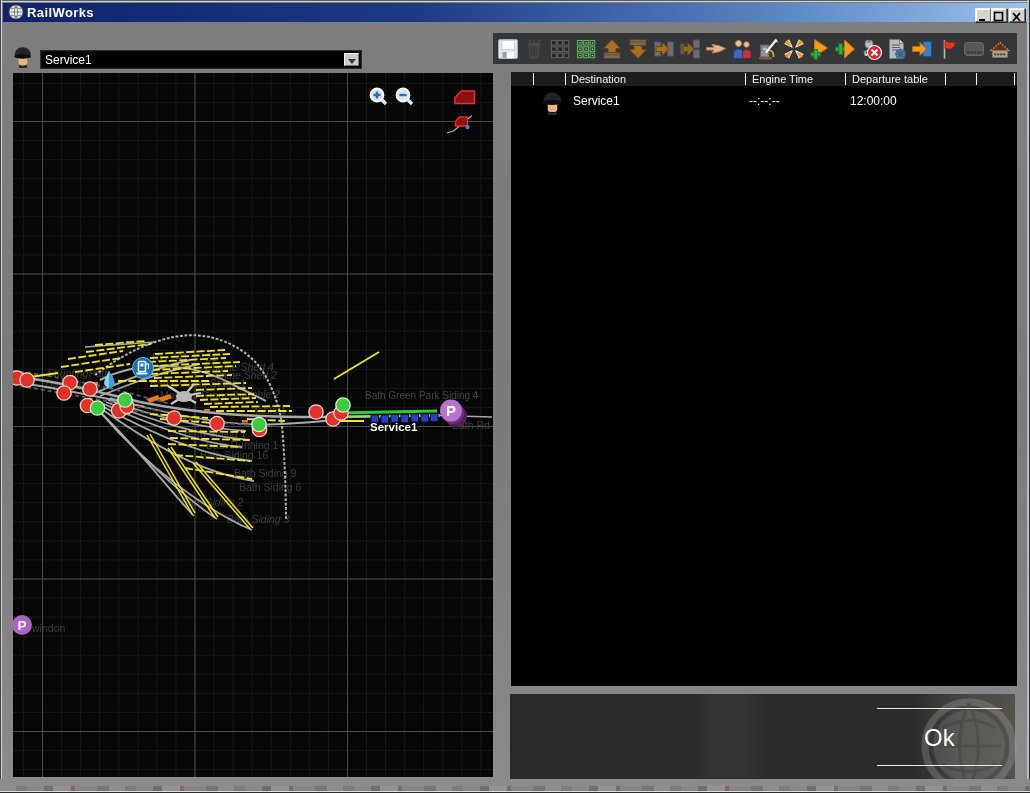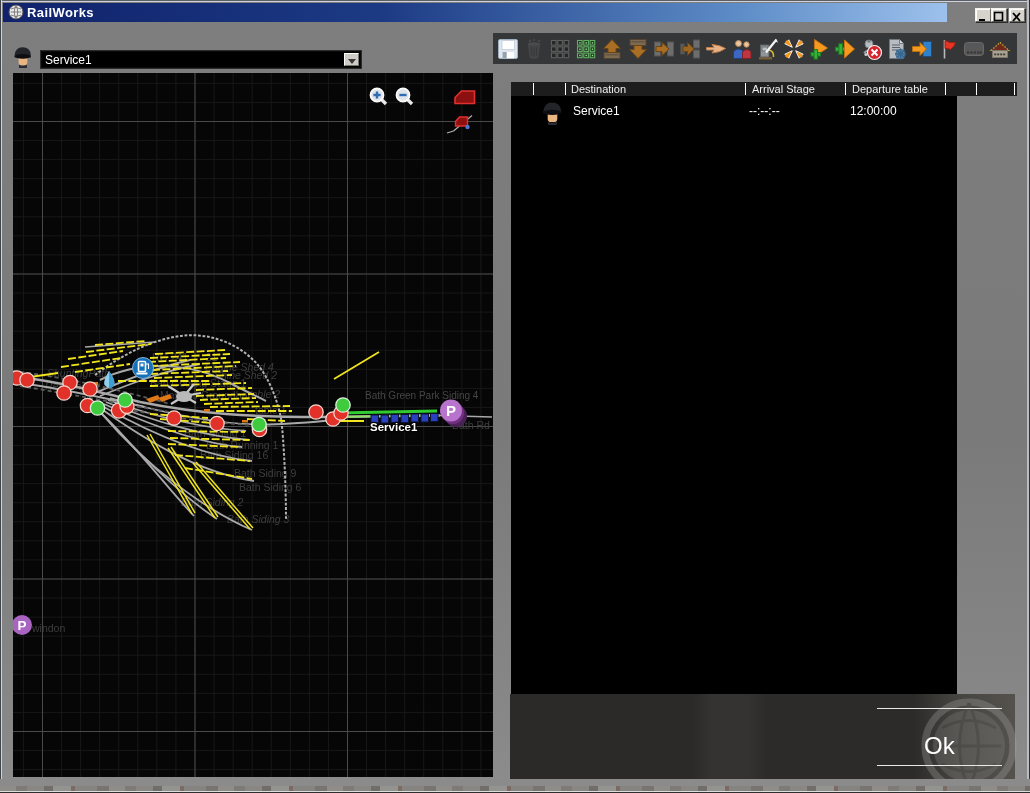--- a/index.html
+++ b/index.html
@@ -11,21 +11,21 @@
   #frame-top { position:absolute; left:0; top:0; width:1030px; height:2px; background:#cfd2d8; border-top:1px solid #5a5e66;}
   #frame-left { position:absolute; left:0; top:0; width:2px; height:793px; background:#cfd2d8; border-left:1px solid #41454d;}
   #frame-right { position:absolute; right:0; top:0; width:3px; height:793px; background:#b9bcc2; border-right:1px solid #2e3238;}
   #frame-bottom { position:absolute; left:0; bottom:0; width:1030px; height:14px; background:#8b8b8b; }
   #fb-tex { position:absolute; left:0; bottom:2px; width:1030px; height:5px;
       background:repeating-linear-gradient(90deg,#8f8d88 0 16px,#7e7b77 16px 27px,#898783 27px 44px,#716d68 44px 53px,#939490 53px 71px,#7d6a62 71px 75px,#868480 75px 97px,#787470 97px 109px);
       filter:blur(0.7px);}
   #fb-hl { position:absolute; left:0; bottom:1px; width:1030px; height:1px; background:#dcdcdc; }
   #fb-dk { position:absolute; left:0; bottom:0; width:1030px; height:1px; background:#2e2e2e; }
   
-  #titlebar { position:absolute; left:3px; top:3px; width:944px; height:19px;
+  #titlebar { position:absolute; left:3px; top:3px; width:1024px; height:19px;
       background:linear-gradient(90deg,#10226b 0%,#1c3a84 40%,#5d8cc7 78%,#9dc1ec 100%); }
   #titletext { position:absolute; left:24px; top:2px; color:#fff; font-size:13px; font-weight:bold; letter-spacing:0.2px;}
   .winbtn { position:absolute; top:5px; width:16px; height:14px; background:#d6d3cc;
       border:1px solid; border-color:#f4f2ee #6c6a64 #6c6a64 #f4f2ee; box-shadow:inset 1px 1px 0 #fffdf8, 1px 1px 0 #2a2a2a; }
   
   
   #driverhead { position:absolute; left:12px; top:45px; }
   #combo { position:absolute; left:41px; top:51px; width:320px; height:17px; background:#000;
            border:1px solid #0a0a0a; box-shadow:0 0 0 1px #2c2c2c; }
   #combo span { position:absolute; left:3px; top:1px; color:#fff; font-size:12px; }
@@ -38,30 +38,30 @@
        repeating-linear-gradient(to right, #4a4a4a 0, #4a4a4a 1px, transparent 1px, transparent 152.5px),
        repeating-linear-gradient(to bottom, #4a4a4a 0, #4a4a4a 1px, transparent 1px, transparent 152.5px),
        repeating-linear-gradient(to right, #171717 0, #171717 1px, transparent 1px, transparent 19.0625px),
        repeating-linear-gradient(to bottom, #171717 0, #171717 1px, transparent 1px, transparent 19.0625px);
      background-size: 152.5px 704px, 480px 152.5px, 19.0625px 704px, 480px 19.0625px;
      background-position: 29px 0, 0 48px, 9.94px 0, 0 9.88px; }
   
   #toolbar { position:absolute; left:493px; top:33px; width:524px; height:31px; background:#343637; }
   .ticon { position:absolute; top:4px; width:24px; height:24px; }
   
-  #table { position:absolute; left:511px; top:72px; width:446px; height:614px; background:#000;margin-top:10px; }
+  #table { position:absolute; left:511px; top:72px; width:506px; height:614px; background:#000; }
   #thead { position:absolute; left:0; top:0; width:506px; height:14px; background:#1d1d1d; color:#efefef; font-size:11px; }
   .hsep { position:absolute; top:1px; width:1px; height:12px; background:#fff; }
   .hlab { position:absolute; top:1px; }
   #row1 { position:absolute; left:0; top:14px; width:506px; height:32px; color:#fff; font-size:12px; }
   
   #bpanel { position:absolute; left:510px; top:694px; width:505px; height:85px;
      background:linear-gradient(90deg,#2b2a28 0%,#2b2a28 36%,#343331 40%,#343331 47%,#2c2b29 51%,#2c2b29 80%,#45433f 88%,#55524d 100%); }
   #okline1, #okline2 { position:absolute; width:125px; height:1px; background:#e8e8e8; }
-  #oktext { position:absolute; color:#fff; font-size:24px;margin-top:8px; }
+  #oktext { position:absolute; color:#fff; font-size:24px; }
 </style>
 </head>
 <body>
 <div id="win"></div>
 <div id="titlebar">
   <svg width="16" height="16" style="position:absolute;left:5px;top:1px" viewBox="0 0 16 16">
     <circle cx="8" cy="8" r="7" fill="#e9e9e9" stroke="#555" stroke-width="1"></circle>
     <path d="M3 5 Q8 2 13 5 M2.5 8 H13.5 M3 11 Q8 14 13 11 M8 1.5 Q4.5 8 8 14.5 M8 1.5 Q11.5 8 8 14.5" stroke="#666" stroke-width="0.8" fill="none"></path>
   </svg>
   <div id="titletext" style="letter-spacing:0.4px">RailWorks</div>
@@ -419,21 +419,21 @@
         <rect x="15.2" y="16.5" width="2" height="1.8"></rect>
       </g>
     </svg>
 </div>
 <div id="table">
   <div id="thead">
     <div class="hsep" style="left:22px"></div>
     <div class="hsep" style="left:54px"></div>
     <div class="hlab" style="left:60px">Destination</div>
     <div class="hsep" style="left:234px"></div>
-    <div class="hlab" style="left:241px">Arrival Stage</div>
+    <div class="hlab" style="left:241px">Engine Time</div>
     <div class="hsep" style="left:334px"></div>
     <div class="hlab" style="left:341px">Departure table</div>
     <div class="hsep" style="left:434px"></div>
     <div class="hsep" style="left:465px"></div>
     <div class="hsep" style="left:503px"></div>
   </div>
   <div id="row1">
     <div id="rowdriver" style="position:absolute;left:29px;top:4px;"><svg width="24" height="25" viewBox="0 0 24 26">
           <rect x="7.5" y="11" width="10" height="12" rx="3.5" fill="#e9b581"></rect>
           <rect x="7.5" y="11" width="10" height="4" fill="#d49c66"></rect>

